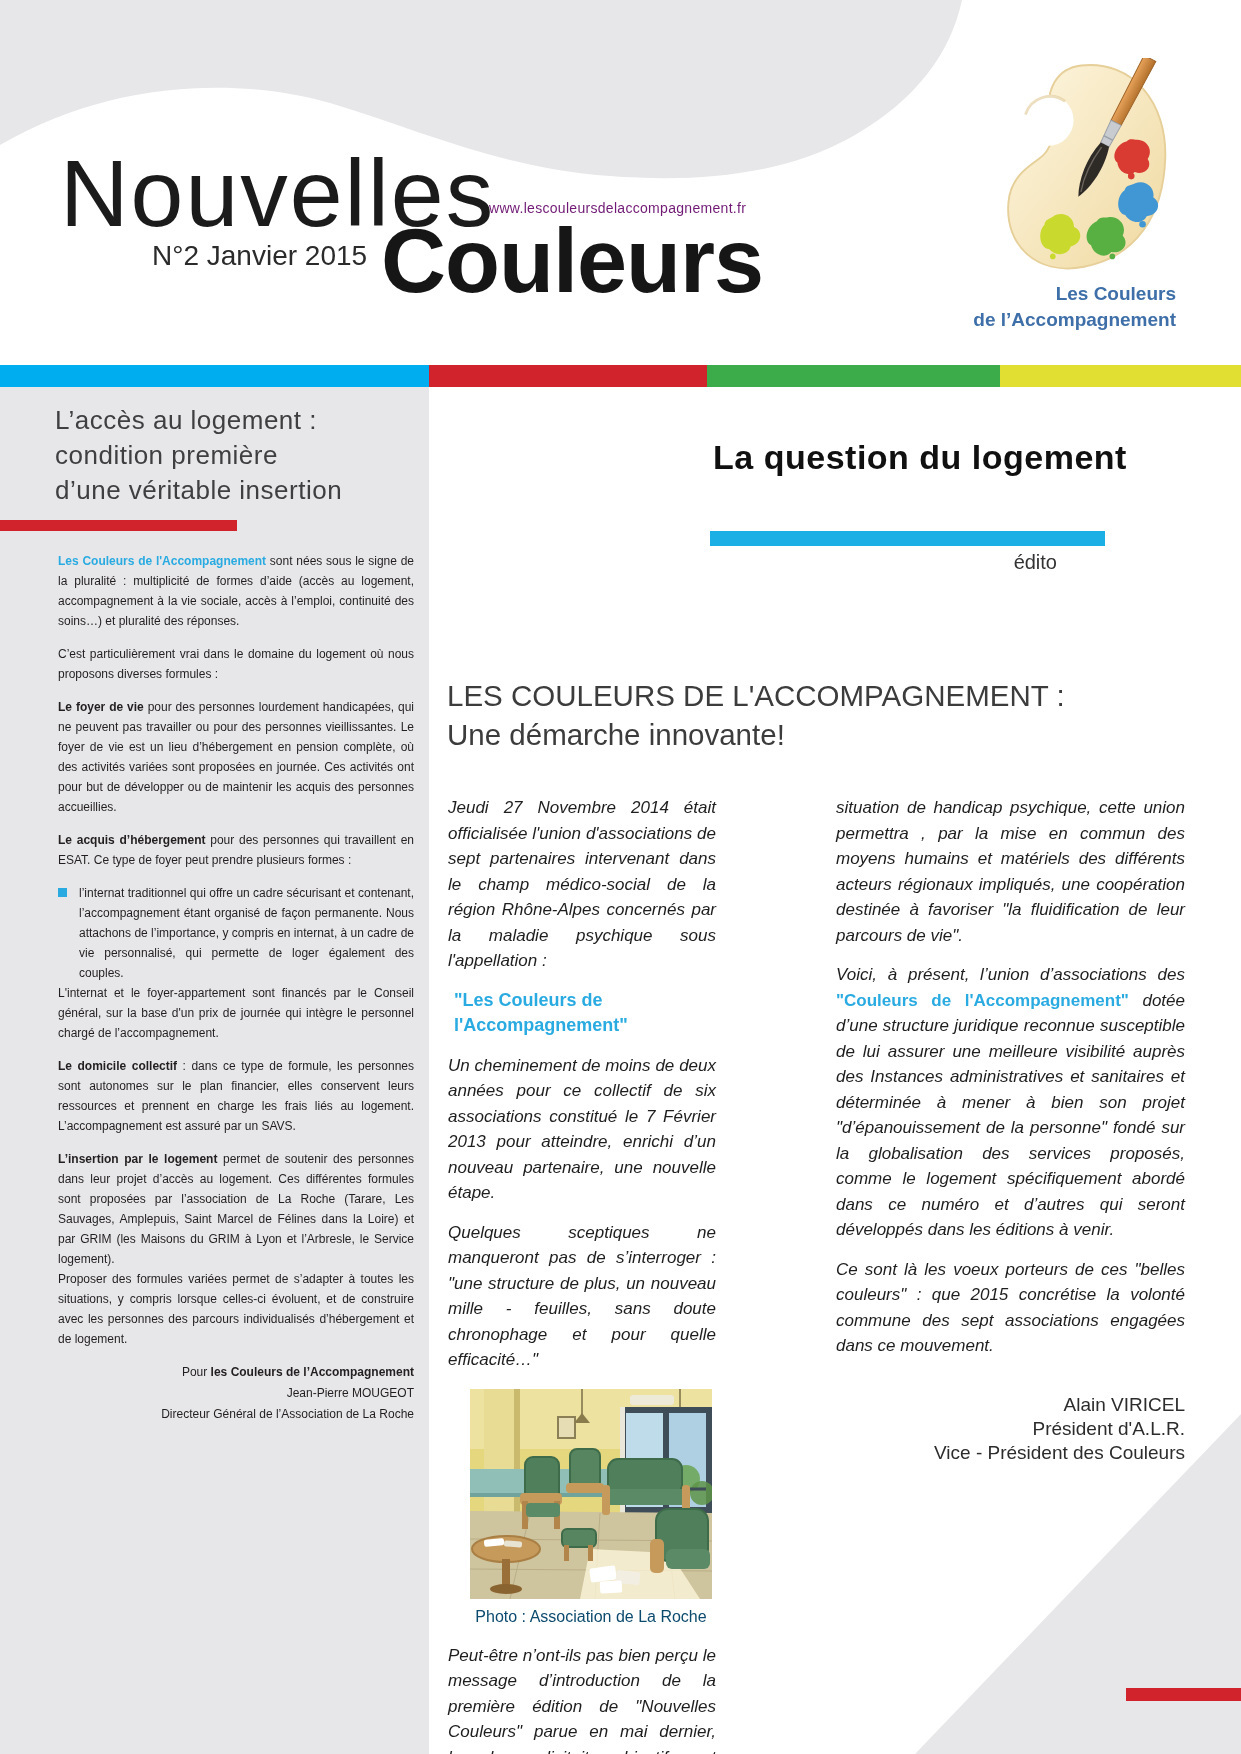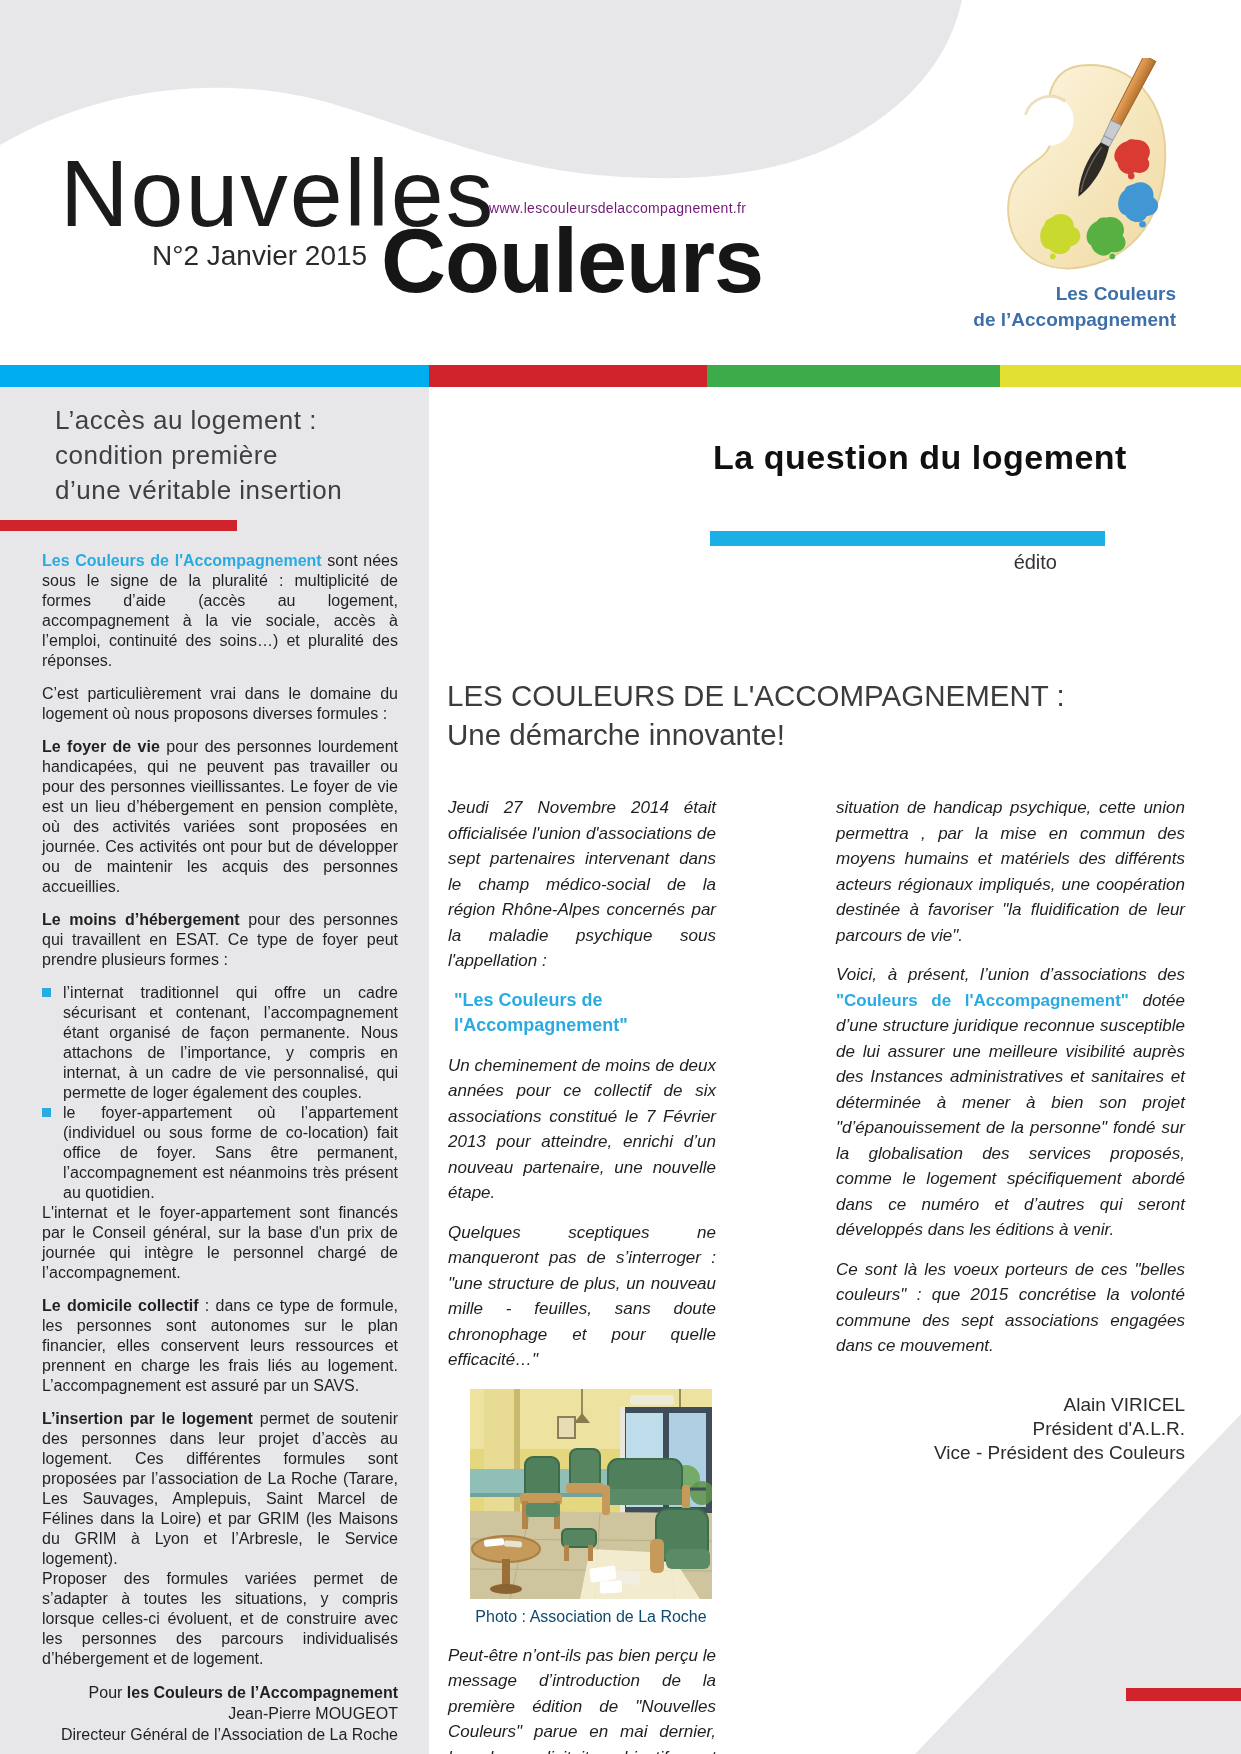--- a/index.html
+++ b/index.html
@@ -20,21 +20,21 @@
   .website{position:absolute;left:489px;top:200px;font-size:14px;letter-spacing:.3px;color:#701a75;}
   .issue{position:absolute;left:152px;top:240px;font-size:28px;color:#2b2b2b;}
   .masthead2{position:absolute;left:381px;top:216px;font-size:90px;line-height:1;font-weight:700;letter-spacing:-1px;color:#161616;}
   .logo-svg{position:absolute;left:986px;top:58px;}
   .logo-text{position:absolute;left:930px;top:281px;width:246px;text-align:right;
              font-size:19px;font-weight:700;line-height:26px;color:#3E6FA8;}
   
   .sidebar-title{position:absolute;left:55px;top:403px;width:360px;font-size:26px;line-height:35px;
                  color:#3f3f41;letter-spacing:.5px;white-space:pre-line;}
   .red-rule{position:absolute;left:0;top:520px;width:237px;height:11px;background:#D0232B;}
-  .sidebar-flow{position:absolute;left:42px;top:551px;width:356px;font-size:16px;line-height:20px;
+  .sidebar-flow{position:absolute;left:58px;top:551px;width:356px;font-size:12px;line-height:20px;
                 text-align:justify;color:#231f20;}
   .para{margin:0 0 13px 0;}
   .para.nb{margin-bottom:0;}
   .para.bullet{position:relative;padding-left:21px;}
   .bullet-marker{position:absolute;left:0;top:5px;width:9px;height:9px;background:#29ABE2;}
   .b{font-weight:700;}
   .blue{color:#29ABE2;}
   .signoff{margin-top:8px;text-align:right;line-height:21px;}
   .signoff .para{margin-bottom:0;text-align:right;}
   
@@ -128,23 +128,22 @@
 
   <div class="sidebar-title">L’accès au logement :
 condition première
 d’une véritable insertion</div>
   <div class="red-rule"></div>
   <div class="sidebar-flow">
     <div id="sidebar-paras">
         <div class="para"><span class="blue b">Les Couleurs de l'Accompagnement</span><span> sont nées sous le signe de la pluralité : multiplicité de formes d’aide (accès au logement, accompagnement à la vie sociale, accès à l’emploi, continuité des soins…) et pluralité des réponses.</span></div>
         <div class="para"><span>C’est particulièrement vrai dans le domaine du logement où nous proposons diverses formules :</span></div>
         <div class="para"><span class="b">Le foyer de vie</span><span> pour des personnes lourdement handicapées, qui ne peuvent pas travailler ou pour des personnes vieillissantes. Le foyer de vie est un lieu d’hébergement en pension complète, où des activités variées sont proposées en journée. Ces activités ont pour but de développer ou de maintenir les acquis des personnes accueillies.</span></div>
-        <div class="para"><span class="b">Le moins d’hébergement</span><span> pour des personnes qui travaillent en ESAT. Ce type de foyer peut prendre plusieurs formes :</span></div>
+        <div class="para"><span class="b">Le acquis d’hébergement</span><span> pour des personnes qui travaillent en ESAT. Ce type de foyer peut prendre plusieurs formes :</span></div>
         <div class="para bullet nb"><span class="bullet-marker"></span><span>l’internat traditionnel qui offre un cadre sécurisant et contenant, l’accompagnement étant organisé de façon permanente. Nous attachons de l’importance, y compris en internat, à un cadre de vie personnalisé, qui permette de loger également des couples.</span></div>
-        <div class="para bullet nb"><span class="bullet-marker"></span><span>le foyer-appartement où l’appartement (individuel ou sous forme de co-location) fait office de foyer. Sans être permanent, l’accompagnement est néanmoins très présent au quotidien.</span></div>
         <div class="para"><span>L'internat et le foyer-appartement sont financés par le Conseil général, sur la base d'un prix de journée qui intègre le personnel chargé de l’accompagnement.</span></div>
         <div class="para"><span class="b">Le domicile collectif</span><span> : dans ce type de formule, les personnes sont autonomes sur le plan financier, elles conservent leurs ressources et prennent en charge les frais liés au logement. L’accompagnement est assuré par un SAVS.</span></div>
         <div class="para nb"><span class="b">L’insertion par le logement</span><span> permet de soutenir des personnes dans leur projet d’accès au logement. Ces différentes formules sont proposées par l’association de La Roche (Tarare, Les Sauvages, Amplepuis, Saint Marcel de Félines dans la Loire) et par GRIM (les Maisons du GRIM à Lyon et l’Arbresle, le Service logement).</span></div>
         <div class="para"><span>Proposer des formules variées permet de s’adapter à toutes les situations, y compris lorsque celles-ci évoluent, et de construire avec les personnes des parcours individualisés d’hébergement et de logement.</span></div>
       </div>
     <div id="sidebar-signoff" class="signoff">
         <div class="para"><span>Pour </span><span class="b">les Couleurs de l’Accompagnement</span></div>
         <div class="para"><span>Jean-Pierre MOUGEOT</span></div>
         <div class="para"><span>Directeur Général de l’Association de La Roche</span></div>
       </div>

